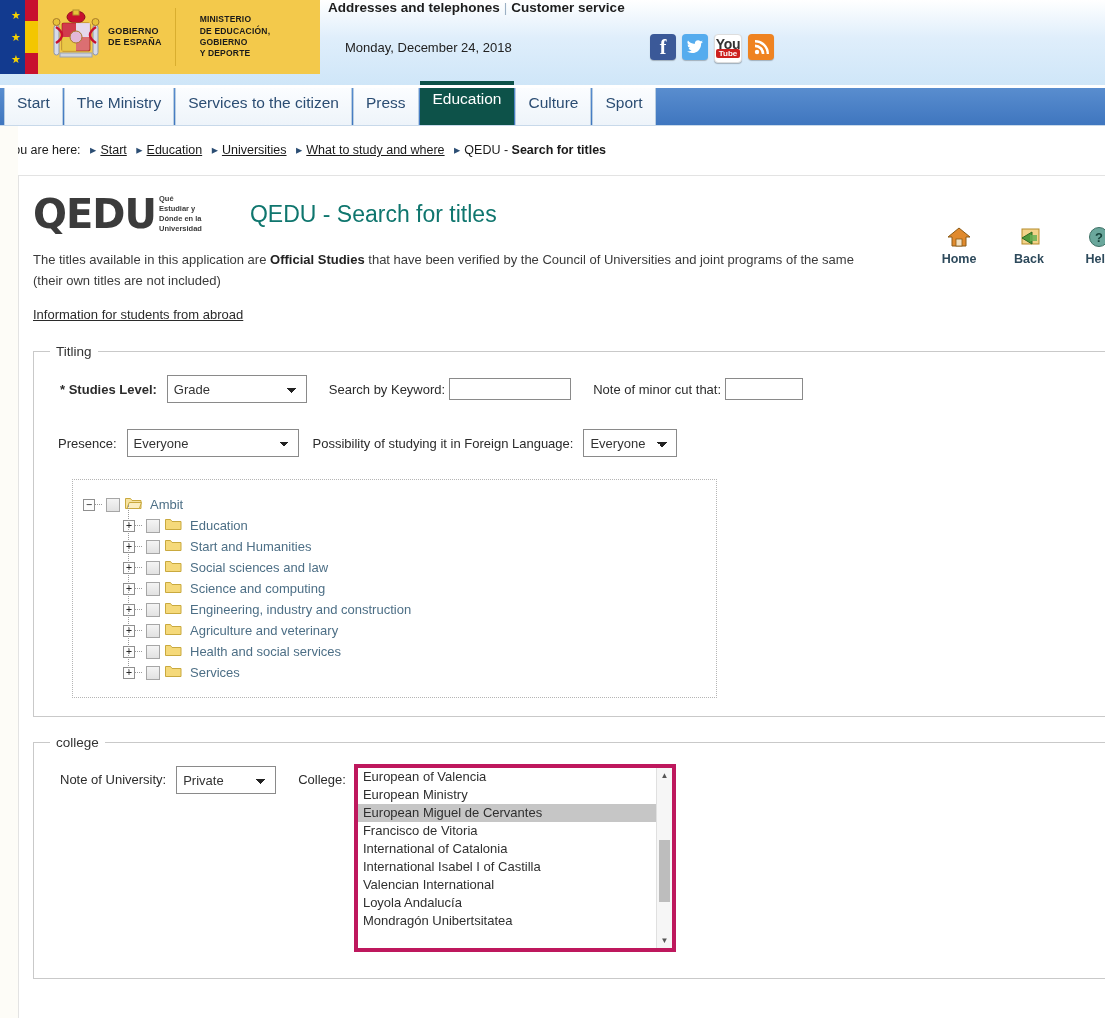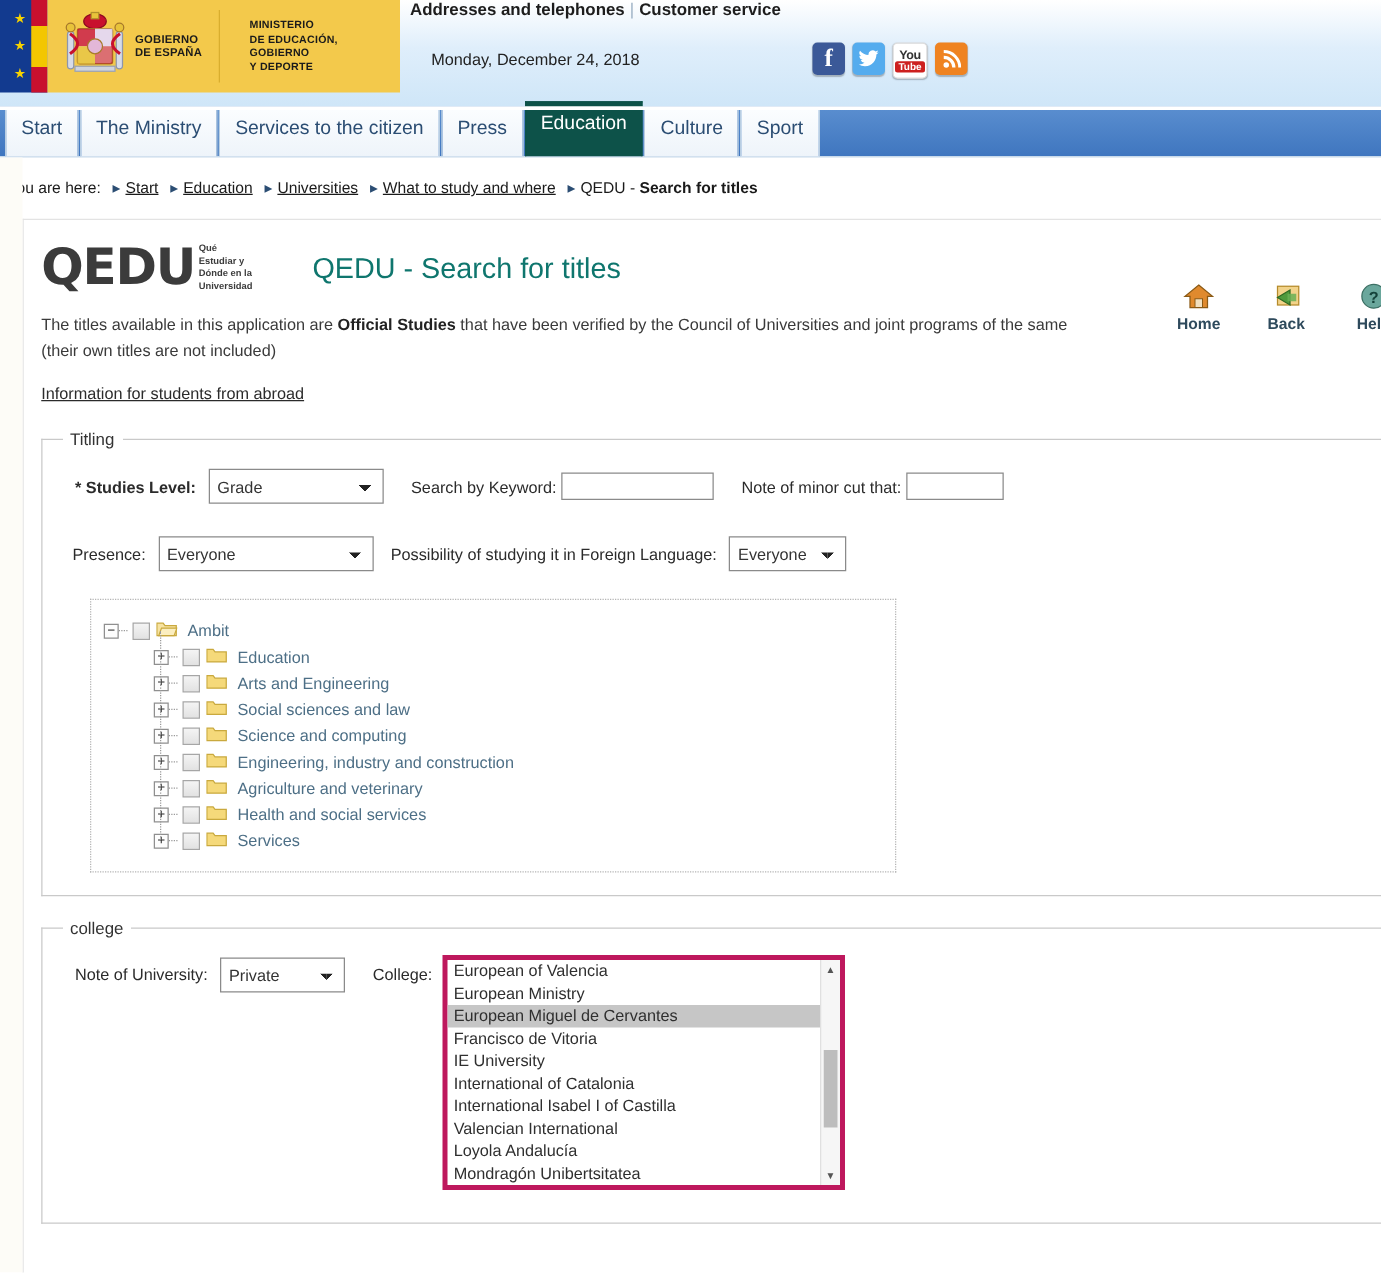--- a/index.html
+++ b/index.html
@@ -130,21 +130,21 @@
     width: 26px; height: 26px;
     border-radius: 4px;
     display: flex; align-items: center; justify-content: center;
     color: #fff; font-weight: bold;
     font-size: 18px;
     box-shadow: 0 1px 1px rgba(0,0,0,.25);
   }
   .soc-fb { background: #3b5998; font-family: "Liberation Serif", serif; font-size: 20px;}
   .soc-tw { background: #55acee; font-size: 15px;}
   .soc-yt { background: #ffffff; border: 1px solid #ddd; flex-direction: column; padding-top:1px;}
-  .yt-you { color:#333; font-size: 10px; line-height: 9px; letter-spacing:-.3px;}
+  .yt-you { color:#333; font-size: 14px; line-height: 9px; letter-spacing:-.3px;}
   .yt-tube { background:#cd201f; color:#fff; font-size: 8px; line-height: 9px; padding: 0 3px; border-radius:2px;}
   .soc-rss { background: #ef8321; font-size: 14px;}
 
   
   .navbar {
     height: 40px;
     background: linear-gradient(to bottom, #5b8fd0 0%, #3f76bf 100%);
     display: flex;
     align-items: flex-end;
     border-bottom: 1px solid #c8d9ea;
@@ -643,21 +643,21 @@
       <div class="tree-node child">
         <div class="vline"></div>
         <div class="exp">+</div>
         <div class="dotline"></div>
         <div class="tcheck"></div>
         <span class="folder">
           <svg width="17" height="14" viewBox="0 0 17 14">
               <path d="M0.5 12.5V2.5h5l1.5 2h9v8z" fill="#f5d97a" stroke="#c9a93e" stroke-width="1"></path>
             </svg>
         </span>
-        <span class="tlabel">Arts and Engineering</span>
+        <span class="tlabel">Start and Humanities</span>
       </div>
 
       <div class="tree-node child">
         <div class="vline"></div>
         <div class="exp">+</div>
         <div class="dotline"></div>
         <div class="tcheck"></div>
         <span class="folder">
           <svg width="17" height="14" viewBox="0 0 17 14">
               <path d="M0.5 12.5V2.5h5l1.5 2h9v8z" fill="#f5d97a" stroke="#c9a93e" stroke-width="1"></path>
@@ -744,21 +744,20 @@
       </select>
 
       <span class="lbl" style="margin-left:22px;margin-top:8px;">College:</span>
 
       <div class="listbox" style="margin-left:8px;">
         <div class="lb-list">
           <div class="lb-item">European of Valencia</div>
           <div class="lb-item">European Ministry</div>
           <div class="lb-item sel">European Miguel de Cervantes</div>
           <div class="lb-item">Francisco de Vitoria</div>
-          <div class="lb-item">IE University</div>
           <div class="lb-item">International of Catalonia</div>
           <div class="lb-item">International Isabel I of Castilla</div>
           <div class="lb-item">Valencian International</div>
           <div class="lb-item">Loyola Andalucía</div>
           <div class="lb-item">Mondragón Unibertsitatea</div>
         </div>
         <div class="lb-scroll">
           <div class="sb-arrow">▲</div>
           <div class="sb-thumb"></div>
           <div class="sb-arrow down">▼</div>

